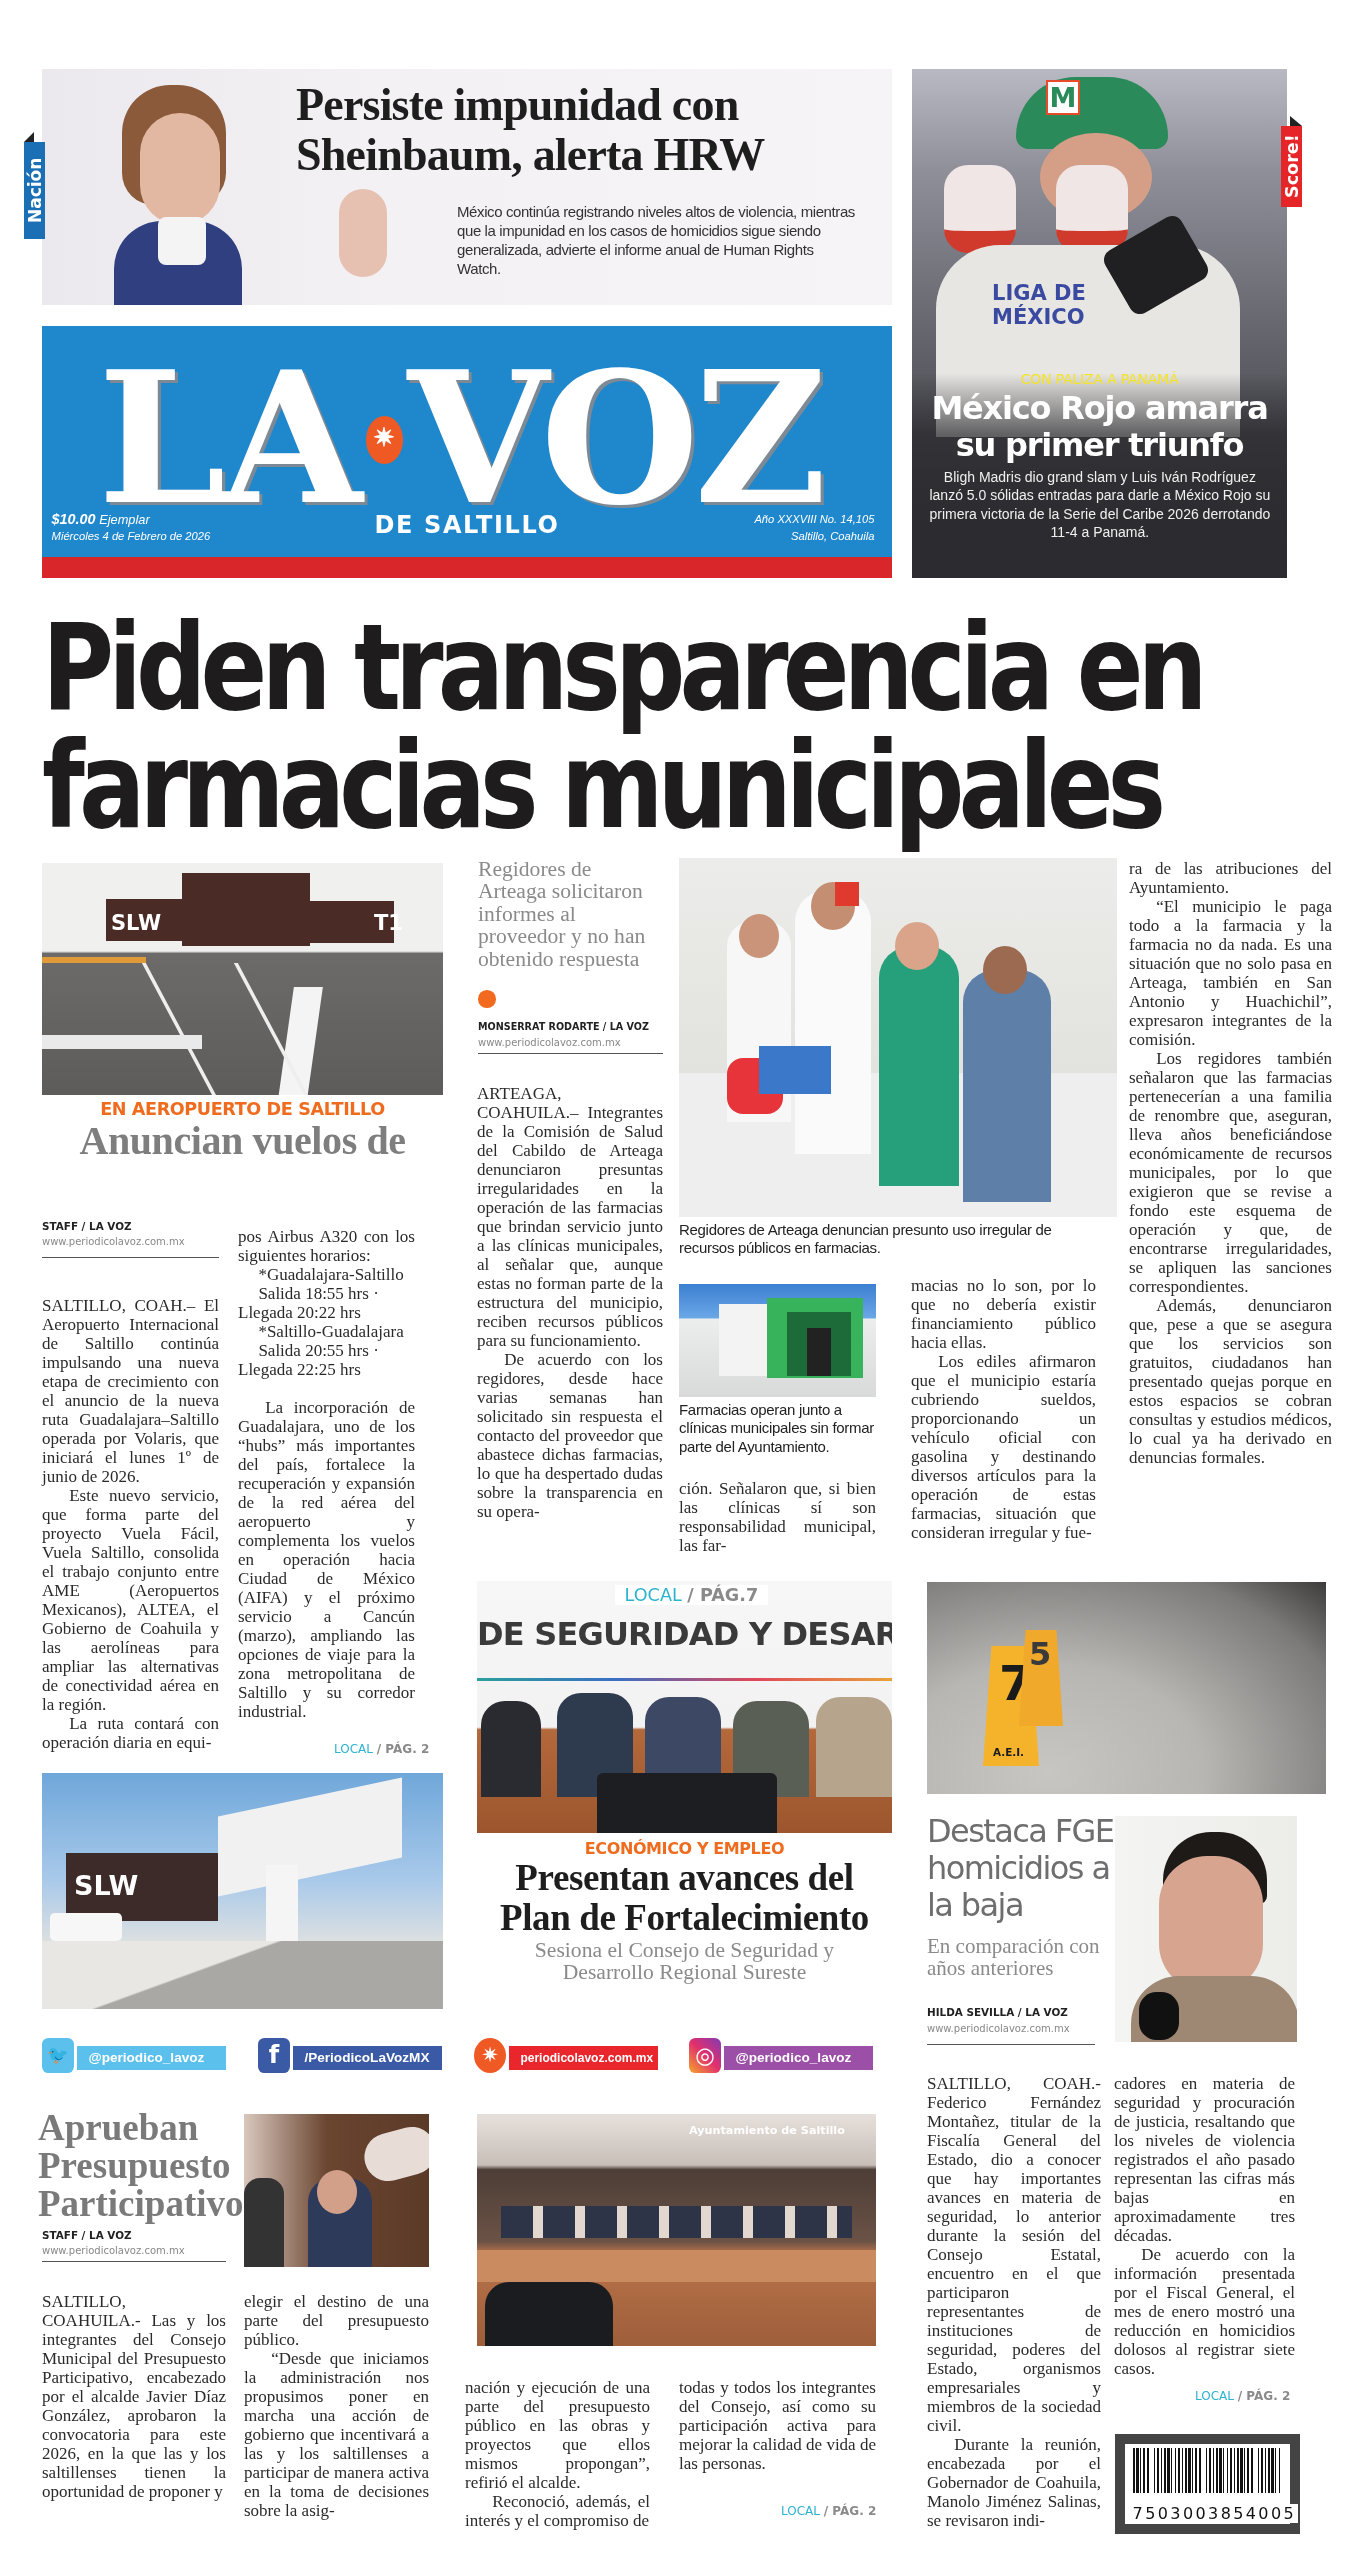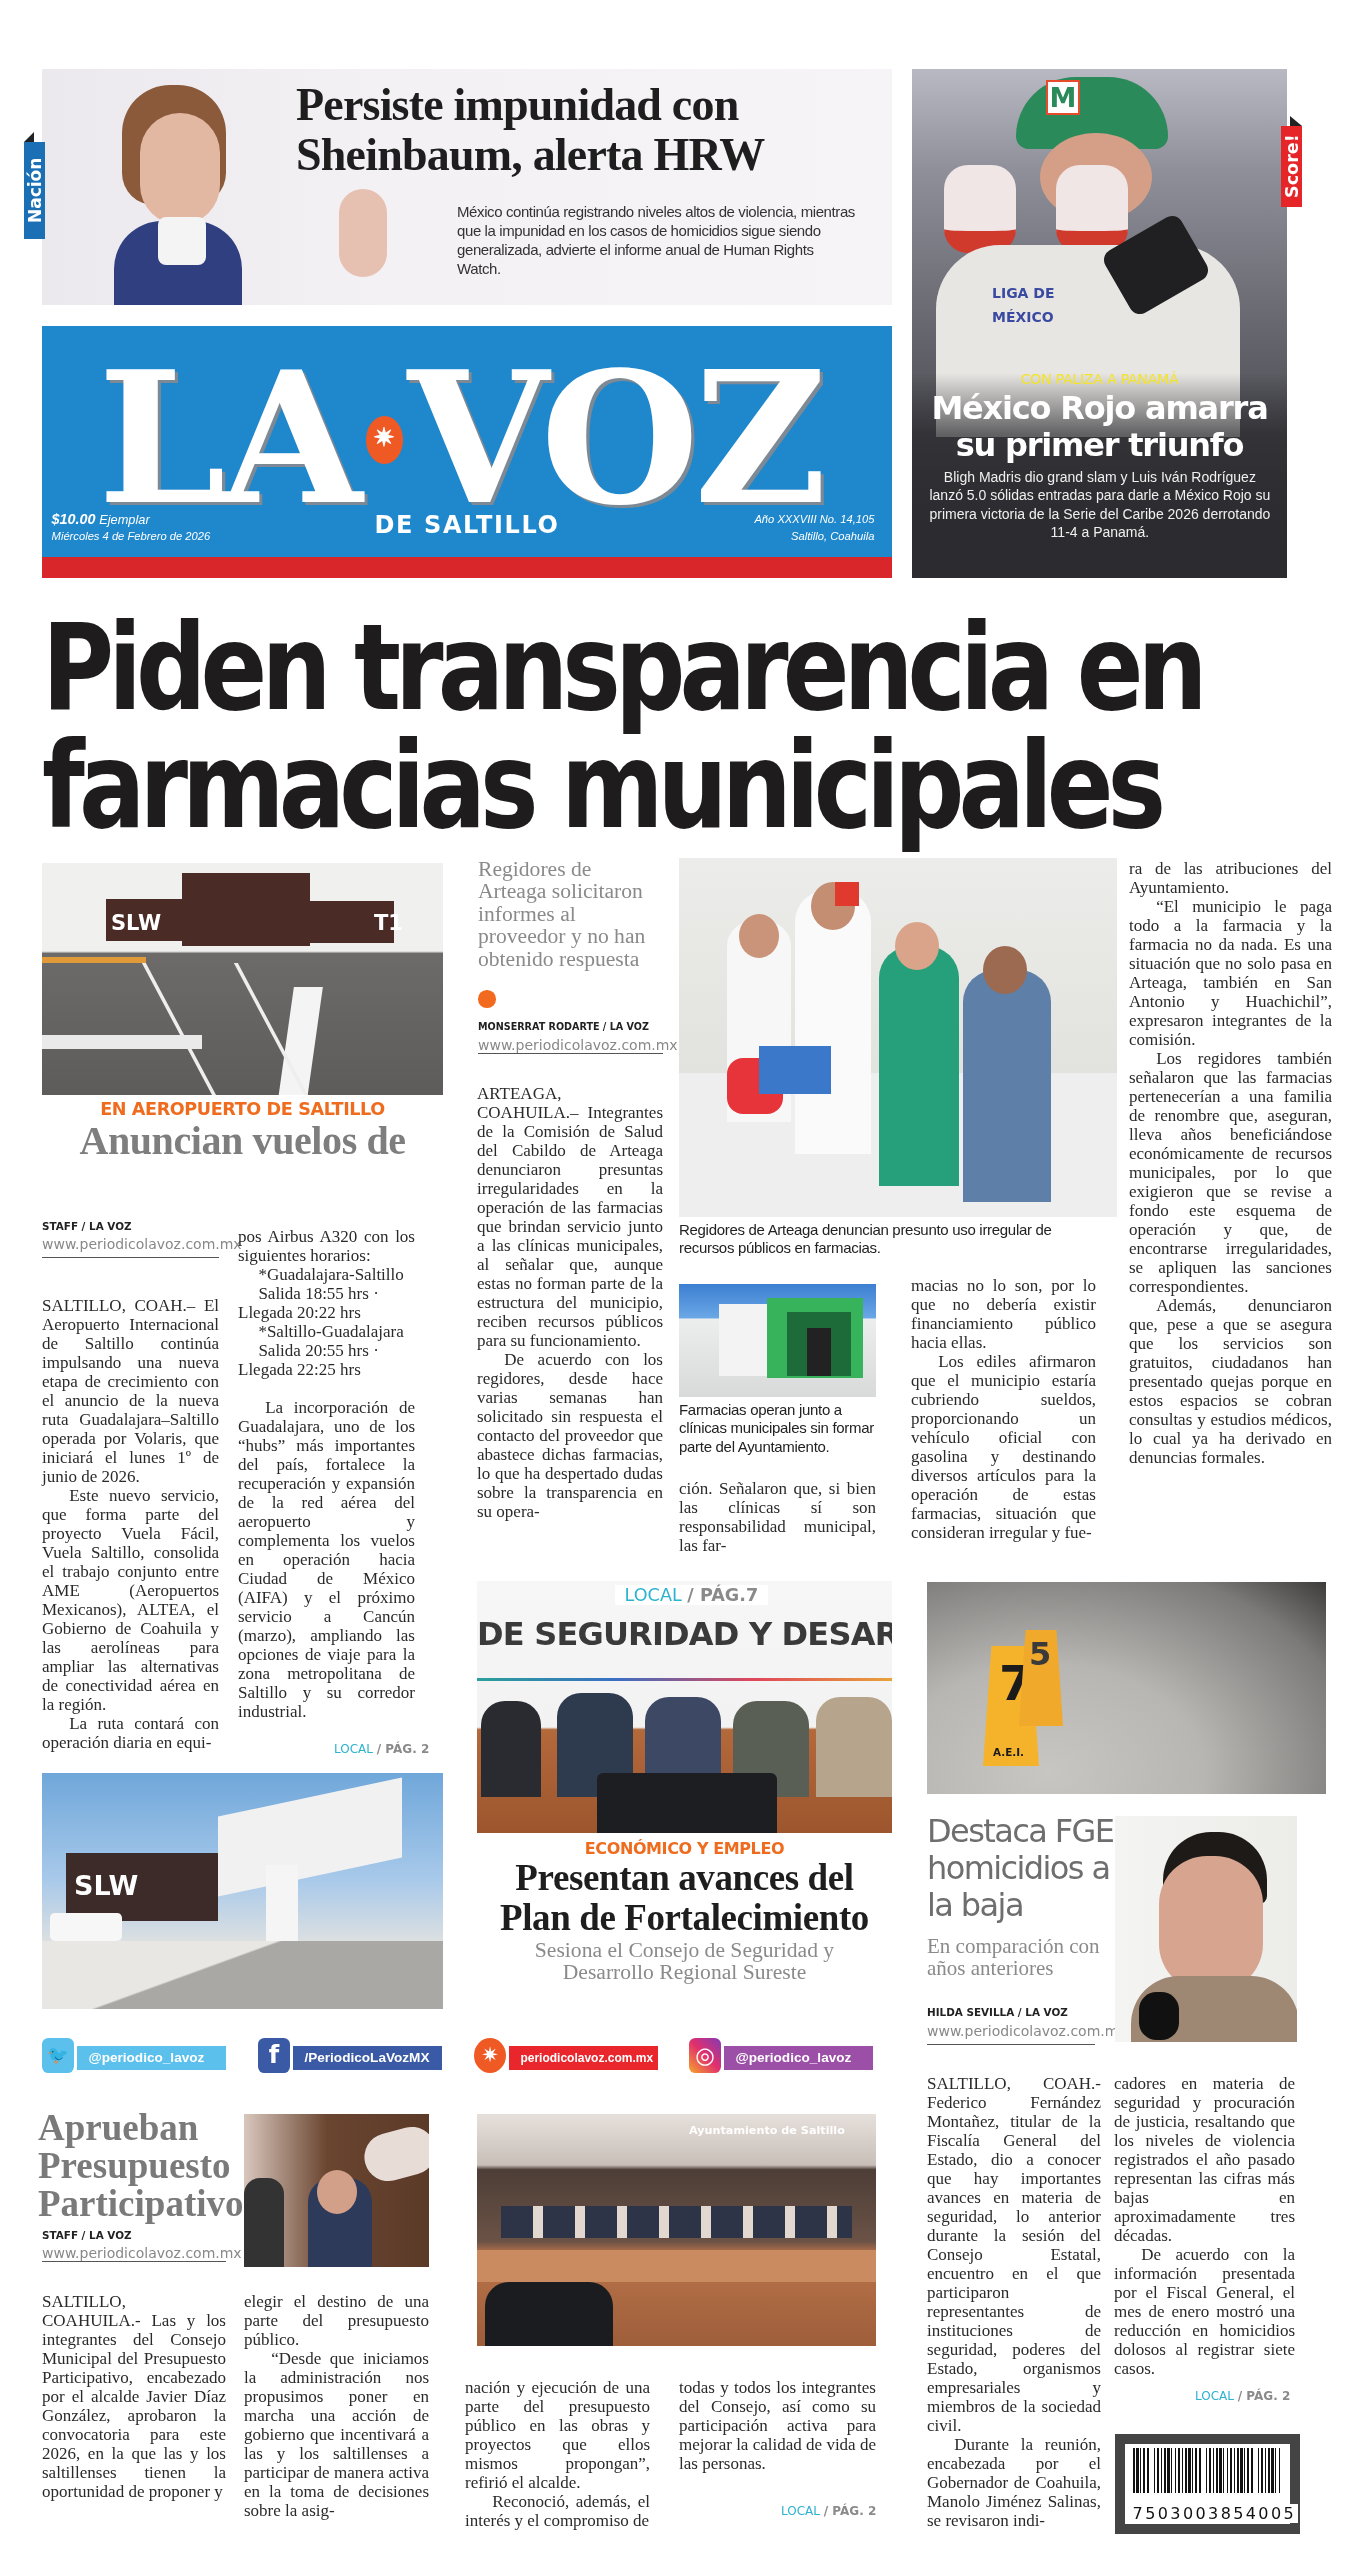--- a/index.html
+++ b/index.html
@@ -7,21 +7,21 @@
 .abs{position:absolute}
 .img{position:absolute;overflow:hidden}
 .serif{font-family:"Liberation Serif",serif}
 .sans{font-family:"Liberation Sans",sans-serif}
 .dsans{font-family:"DejaVu Sans",sans-serif}
 .body-col{position:absolute;font-family:"Liberation Serif",serif;font-size:17px;line-height:19px;color:#2a2a2a;text-align:justify;hyphens:manual}
 .body-col p{text-indent:1.6em}
 .body-col p.first{text-indent:0}
 .body-col p.noind{text-indent:0}
 .byline{position:absolute;font-family:"DejaVu Sans",sans-serif;font-size:10.4px;font-weight:bold;color:#222}
-.web{position:absolute;font-family:"DejaVu Sans",sans-serif;font-size:14px;color:#888}
+.web{position:absolute;font-family:"DejaVu Sans",sans-serif;font-size:10px;color:#888}
 .rule{position:absolute;height:1.6px;background:#555}
 .kicker{position:absolute;font-family:"DejaVu Sans",sans-serif;font-weight:bold;color:#ef6c1f;font-size:17.6px;letter-spacing:-0.4px;text-align:center}
 .pageref{position:absolute;font-family:"DejaVu Sans",sans-serif;font-size:12px}
 .pageref .l{color:#2bb3cf}
 .pageref .p{color:#8a8a8a;font-weight:bold}
 .caption{position:absolute;font-family:"Liberation Sans",sans-serif;font-size:15px;line-height:18.4px;color:#222;letter-spacing:-0.3px}
 .social{position:absolute;height:25.6px;display:flex;align-items:center}
 .social .ic{width:32px;height:35px;border-radius:6.4px;display:flex;align-items:center;justify-content:center;color:#fff;font-weight:bold;font-family:"DejaVu Sans",sans-serif;margin-top:-4.8px}
 .social .lbl{height:24px;padding:0 11.2px;display:flex;align-items:center;color:#fff;font-family:"Liberation Sans",sans-serif;font-weight:bold;font-size:13.6px;margin-left:3.2px;width:149px}
 .tab{position:absolute;color:#fff;font-family:"DejaVu Sans",sans-serif;font-weight:bold;writing-mode:vertical-rl;transform:rotate(180deg);display:flex;align-items:center;justify-content:center}
@@ -68,21 +68,21 @@
 </div>
 
 <div class="img" style="left:912px;top:69px;width:375px;height:509px;background:linear-gradient(180deg,#b9b9c4 0%,#8e8f99 20%,#6d6e76 45%,#4a4a50 75%,#2a2a2e 100%)">
   <div style="position:absolute;left:104px;top:8px;width:152px;height:72px;border-radius:76px 76px 16px 16px;background:#2b8a5a"></div>
   <div style="position:absolute;left:134px;top:11.2px;width:34px;height:35px;background:#fff;border:2.4px solid #e84a2c;color:#2b8a5a;font:bold 27px 'DejaVu Sans',sans-serif;text-align:center;line-height:32px">M</div>
   <div style="position:absolute;left:128px;top:64px;width:112px;height:88px;border-radius:50%;background:#d49f86"></div>
   <div style="position:absolute;left:32px;top:96px;width:72px;height:88px;border-radius:24px;background:#f1e6e6;border-bottom:22.4px solid #d03a2c"></div>
   <div style="position:absolute;left:144px;top:96px;width:72px;height:88px;border-radius:24px;background:#f1e6e6;border-bottom:22.4px solid #d03a2c"></div>
   <div style="position:absolute;left:24px;top:176px;width:304px;height:192px;border-radius:64px 64px 0 0;background:#e8e6e3"></div>
   <div style="position:absolute;left:200px;top:160px;width:88px;height:72px;background:#202022;border-radius:11.2px;transform:rotate(-30deg)"></div>
-  <div class="dsans" style="position:absolute;left:80px;top:212px;width:128px;font-size:14px;font-weight:bold;color:#3a4aa0;line-height:24px">LIGA DE MÉXICO</div>
+  <div class="dsans" style="position:absolute;left:80px;top:212px;width:128px;font-size:21px;font-weight:bold;color:#3a4aa0;line-height:24px">LIGA DE MÉXICO</div>
   <div style="position:absolute;left:0;top:304px;width:100%;height:205px;background:linear-gradient(180deg,rgba(40,40,44,0) 0%,rgba(40,40,44,.7) 30%,#2c2c30 100%)"></div>
   <div class="dsans" style="position:absolute;left:0;width:100%;top:302px;text-align:center;font-size:14.4px;color:#f3e32a;letter-spacing:-0.4px">CON PALIZA A PANAMÁ</div>
   <div class="dsans" style="position:absolute;left:0;width:100%;top:321px;text-align:center;font-weight:bold;color:#fff;font-size:32px;line-height:37px;letter-spacing:-1.2px">
     <div>México Rojo amarra</div>
     <div>su primer triunfo</div>
   </div>
   <div class="sans" style="position:absolute;left:14.4px;width:347px;top:399px;text-align:center;font-size:14px;line-height:18.4px;color:#f0f0f0">Bligh Madris dio grand slam y Luis Iván Rodríguez lanzó 5.0 sólidas entradas para darle a México Rojo su primera victoria de la Serie del Caribe 2026 derrotando 11-4 a Panamá.</div>
 </div>
 <div class="tab" style="left:1281px;top:126px;width:21px;height:81px;background:#e52528;font-size:17.6px">Score!</div>
 <div class="abs" style="left:1290px;top:116px;width:0;height:0;border-left:12px solid #222;border-top:10.4px solid transparent"></div>

